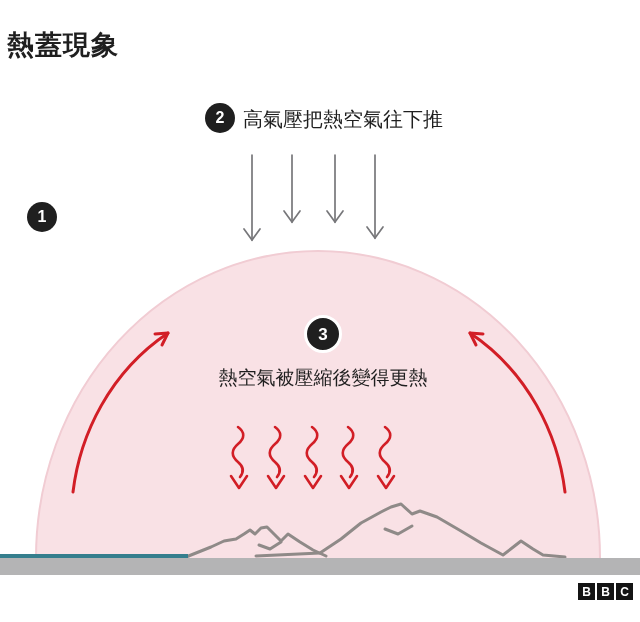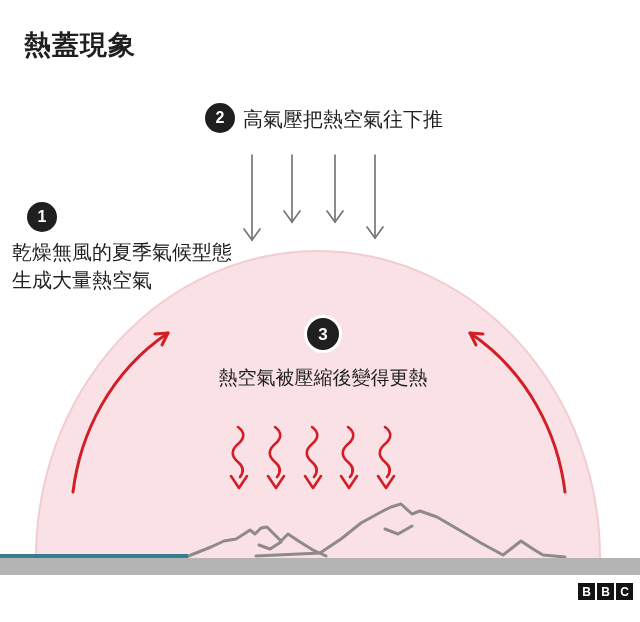--- a/index.html
+++ b/index.html
@@ -16,21 +16,21 @@
   }
   html,body{margin:0;padding:0;background:#e8e8e8;}
   .canvas{
     position:relative;width:640px;height:622px;background:var(--bg);
     overflow:hidden;margin:0 auto;
     font-family:"Liberation Sans","DejaVu Sans",sans-serif;
     color:var(--text);
   }
   svg.scene{position:absolute;left:0;top:0;}
   .page-title{
-    position:absolute;left:24px;top:27px;
+    position:absolute;left:7px;top:27px;
     font-size:27px;font-weight:600;letter-spacing:1px;white-space:nowrap;
   }
   .step-circle{
     position:absolute;width:30px;height:30px;border-radius:50%;
     background:var(--text);color:#ffffff;
     display:flex;align-items:center;justify-content:center;
     font-size:16px;font-weight:700;line-height:1;
   }
   .circle-1{left:27px;top:202px;}
   .circle-2{left:205px;top:103px;}
@@ -127,24 +127,20 @@
   <div class="page-title">熱蓋現象</div>
 
   <div class="step-circle circle-2">
     <span>2</span>
   </div>
   <div class="step-label label-2">高氣壓把熱空氣往下推</div>
 
   <div class="step-circle circle-1">
     <span>1</span>
   </div>
-  <div class="step-label label-1">
-    <div>乾燥無風的夏季氣候型態</div>
-    <div>生成大量熱空氣</div>
-  </div>
 
   <div class="step-circle circle-3">
     <span>3</span>
   </div>
   <div class="step-label label-3">熱空氣被壓縮後變得更熱</div>
 
   <div class="bbc-logo">
     <div class="bbc-box">B</div>
     <div class="bbc-box">B</div>
     <div class="bbc-box">C</div>

